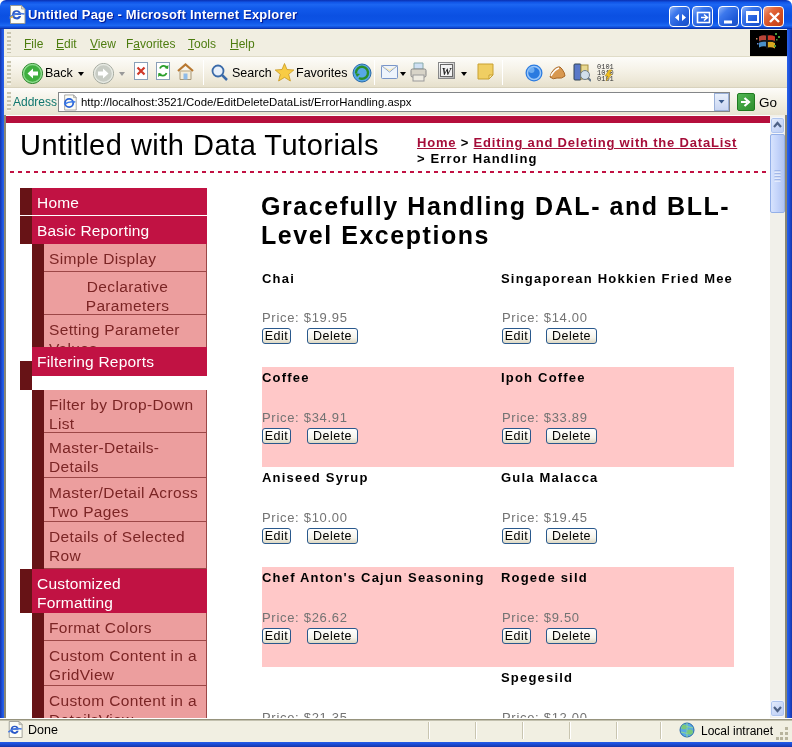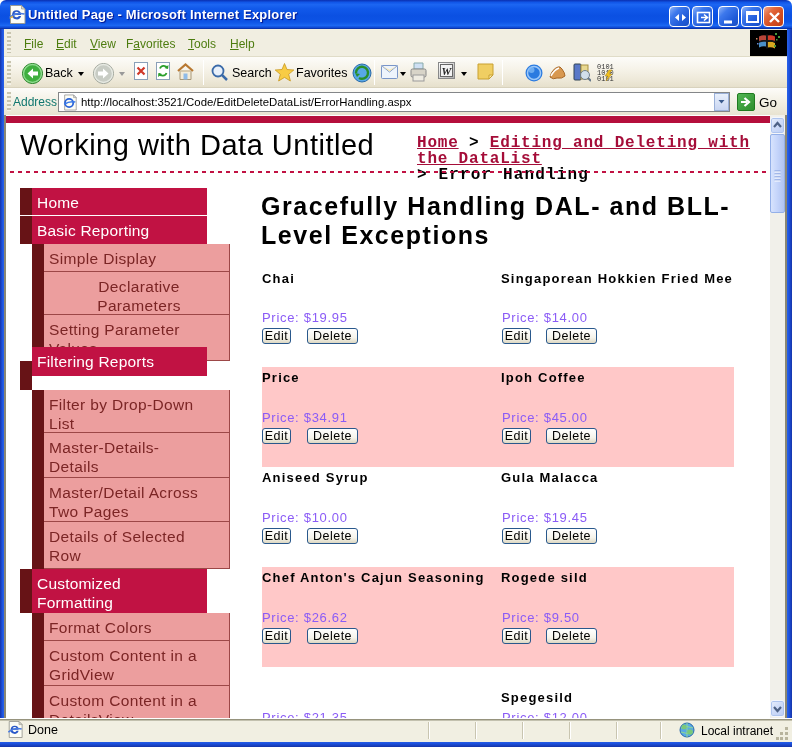--- a/index.html
+++ b/index.html
@@ -45,34 +45,34 @@
 #bl { left:0; top:29px; width:4px; height:712px; background:linear-gradient(to right,#1634a8,#1d53e0 60%,#2a62e8); }
 #br { left:787px; top:29px; width:5px; height:712px; background:linear-gradient(to left,#1634a8,#1d53e0 60%,#2a62e8); }
 #bb { left:0; top:741px; width:792px; height:6px; background:linear-gradient(to top,#1634a8,#1d53e0 60%,#2a62e8); }
 #edgeL { left:4px; top:115px; width:2px; height:604px; background:#8a8774; }
 #edgeR { left:785px; top:115px; width:2px; height:604px; background:#8a8774; }
 
 
 #content { left:6px; top:115px; width:764px; height:604px; background:#fff; overflow:hidden; }
 #redbar { left:0; top:1px; width:764px; height:7px; background:#b50f3c; }
 #pagetitle { left:14px; top:13px; font-size:29px; line-height:34px; color:#000; letter-spacing:0.5px; }
-#crumb { left:411px; top:20px; width:340px; font-size:16px; font-weight:bold; line-height:16px; color:#000; letter-spacing:0.8px;font-family:Liberation Mono, monospace;}
+#crumb { left:411px; top:20px; width:340px; font-size:13px; font-weight:bold; line-height:16px; color:#000; letter-spacing:0.8px;}
 #crumb a { color:#a50d39; text-decoration:underline; }
 #dash { left:4px; top:56px; width:760px; height:2px; background:repeating-linear-gradient(90deg,#c11243 0px,#c11243 4px,transparent 4px,transparent 8px); }
 
 
 .sq { left:14px; width:12px; background:#671316; }
 .tbar { left:26px; width:175px; background:#c11243; color:#fff; font-size:15.5px; line-height:19px; padding:5px 0 0 5px; letter-spacing:0.2px; }
 .strip { left:26px; width:12px; background:#671316; }
-.sub { left:38px; width:186px; background:#ec9e9e; color:#7b2525; font-size:15.5px; line-height:19px; padding:5px 0 0 5px; border-bottom:1px solid #9c4747; border-right:1px solid #9c4747; letter-spacing:0.35px; }
+.sub { left:38px; width:163px; background:#ec9e9e; color:#7b2525; font-size:15.5px; line-height:19px; padding:5px 0 0 5px; border-bottom:1px solid #9c4747; border-right:1px solid #9c4747; letter-spacing:0.35px; }
 
 
 #h1 { left:255px; top:77px; width:500px; font-size:25px; font-weight:bold; line-height:28.7px; color:#000; letter-spacing:1.55px; }
 .pname { font-size:13px; font-weight:bold; color:#000; letter-spacing:1.2px; line-height:18px; }
-.price { font-size:13px; color:#8b5cf6; letter-spacing:0.7px; line-height:16px; }
+.price { font-size:13px; color:#737373; letter-spacing:0.7px; line-height:16px; }
 .pinkrow { left:256px; width:472px; background:#ffc8c8; }
 .btn { height:16px; border:1px solid #29588c; border-radius:3px;
   background:linear-gradient(to bottom,#ffffff 0%,#f6f4ec 60%,#e8e4d3 85%,#dcd7c2 100%);
   font-size:12.5px; font-weight:normal; color:#000; text-align:center; line-height:14px; letter-spacing:0.5px; }
 
 
 #sbar { left:770px; top:115px; width:15px; height:604px; background:#f1f0ea; }
 .sbtn { left:0; width:15px; height:17px; border-radius:3px; background:linear-gradient(135deg,#e8effc 0%,#cfdcf8 45%,#bccdf4 100%); border:1px solid #f4f6fb; box-shadow:inset 0 0 0 1px #aec4ee; }
 #sthumb { left:0; top:19px; width:15px; height:79px; border-radius:2px; background:linear-gradient(to right,#d7e3fd 0%,#c4d4fa 50%,#b0c4f2 100%); border:1px solid #94b0e8; }
 
@@ -264,21 +264,21 @@
 <div id="gotext" class="abs">Go</div>
 
 <div id="bl" class="abs"></div>
 <div id="br" class="abs"></div>
 <div id="bb" class="abs"></div>
 <div id="edgeL" class="abs"></div>
 <div id="edgeR" class="abs"></div>
 
 <div id="content" class="abs">
   <div id="redbar" class="abs"></div>
-  <div id="pagetitle" class="abs">Working with Data Untitled</div>
+  <div id="pagetitle" class="abs">Untitled with Data Tutorials</div>
   <div id="crumb" class="abs"><a>Home</a> &gt; <a>Editing and Deleting with the DataList</a><br><span style="letter-spacing:1.15px;">&gt; Error Handling</span></div>
   <div id="dash" class="abs"></div>
 
   <div class="sq abs" style="top:73px; height:28px; border-bottom:1px solid #fff;"></div>
   <div class="tbar abs" style="top:73px; height:28px; border-bottom:1px solid #fff;">Home</div>
   <div class="sq abs" style="top:101px; height:28px;"></div>
   <div class="tbar abs" style="top:101px; height:28px;">Basic Reporting</div>
   <div class="strip abs" style="top:129px; height:116px;"></div>
   <div class="sub abs" style="top:129px; height:28px;">Simple Display</div>
   <div class="sub abs" style="top:157px; height:43px;text-align:center;">Declarative<br>Parameters</div>
@@ -304,24 +304,24 @@
 
   <div class="pname abs" style="left:256px; top:154.5px;">Chai</div>
   <div class="pname abs" style="left:495px; top:154.5px;">Singaporean Hokkien Fried Mee</div>
   <div class="price abs" style="left:256px; top:194.5px;">Price: $19.95</div>
   <div class="price abs" style="left:496px; top:194.5px;">Price: $14.00</div>
   <div class="btn abs" style="left:256px; top:213px; width:29px;">Edit</div>
   <div class="btn abs" style="left:301px; top:213px; width:51px;">Delete</div>
   <div class="btn abs" style="left:496px; top:213px; width:29px;">Edit</div>
   <div class="btn abs" style="left:540px; top:213px; width:51px;">Delete</div>
 
-  <div class="pname abs" style="left:256px; top:254px;">Price</div>
+  <div class="pname abs" style="left:256px; top:254px;">Coffee</div>
   <div class="pname abs" style="left:495px; top:254px;">Ipoh Coffee</div>
   <div class="price abs" style="left:256px; top:294.5px;">Price: $34.91</div>
-  <div class="price abs" style="left:496px; top:294.5px;">Price: $45.00</div>
+  <div class="price abs" style="left:496px; top:294.5px;">Price: $33.89</div>
   <div class="btn abs" style="left:256px; top:313px; width:29px;">Edit</div>
   <div class="btn abs" style="left:301px; top:313px; width:51px;">Delete</div>
   <div class="btn abs" style="left:496px; top:313px; width:29px;">Edit</div>
   <div class="btn abs" style="left:540px; top:313px; width:51px;">Delete</div>
 
   <div class="pname abs" style="left:256px; top:354px;">Aniseed Syrup</div>
   <div class="pname abs" style="left:495px; top:354px;">Gula Malacca</div>
   <div class="price abs" style="left:256px; top:394.5px;">Price: $10.00</div>
   <div class="price abs" style="left:496px; top:394.5px;">Price: $19.45</div>
   <div class="btn abs" style="left:256px; top:413px; width:29px;">Edit</div>
@@ -331,21 +331,21 @@
 
   <div class="pname abs" style="left:256px; top:454px;">Chef Anton's Cajun Seasoning</div>
   <div class="pname abs" style="left:495px; top:454px;">Rogede sild</div>
   <div class="price abs" style="left:256px; top:494.5px;">Price: $26.62</div>
   <div class="price abs" style="left:496px; top:494.5px;">Price: $9.50</div>
   <div class="btn abs" style="left:256px; top:513px; width:29px;">Edit</div>
   <div class="btn abs" style="left:301px; top:513px; width:51px;">Delete</div>
   <div class="btn abs" style="left:496px; top:513px; width:29px;">Edit</div>
   <div class="btn abs" style="left:540px; top:513px; width:51px;">Delete</div>
 
-  <div class="pname abs" style="left:495px; top:554px;margin-top:20px;">Spegesild</div>
+  <div class="pname abs" style="left:495px; top:554px;">Spegesild</div>
   <div class="price abs" style="left:256px; top:594.5px;">Price: $21.35</div>
   <div class="price abs" style="left:496px; top:594.5px;">Price: $12.00</div>
 </div>
 
 <div id="sbar" class="abs">
   <div class="sbtn abs" style="top:2px;"><svg width="13" height="15">
         <path d="M3 9 l3.5 -4 3.5 4" fill="none" stroke="#4d6185" stroke-width="2.2"></path>
       </svg></div>
   <div id="sthumb" class="abs">
     <svg width="13" height="77">

